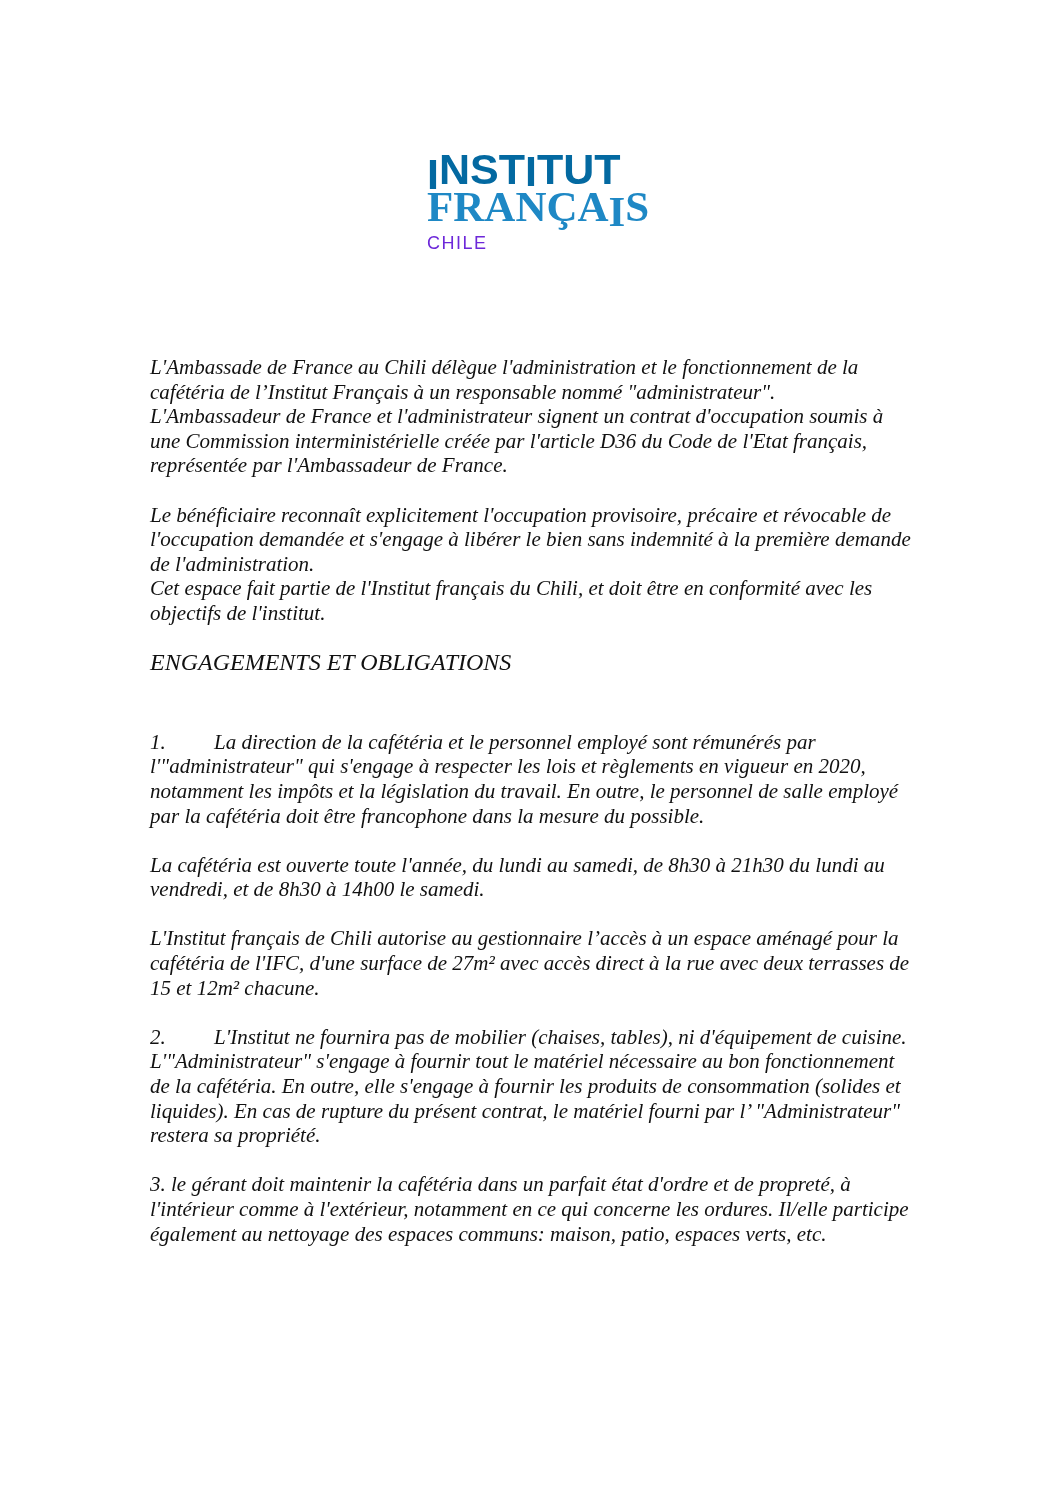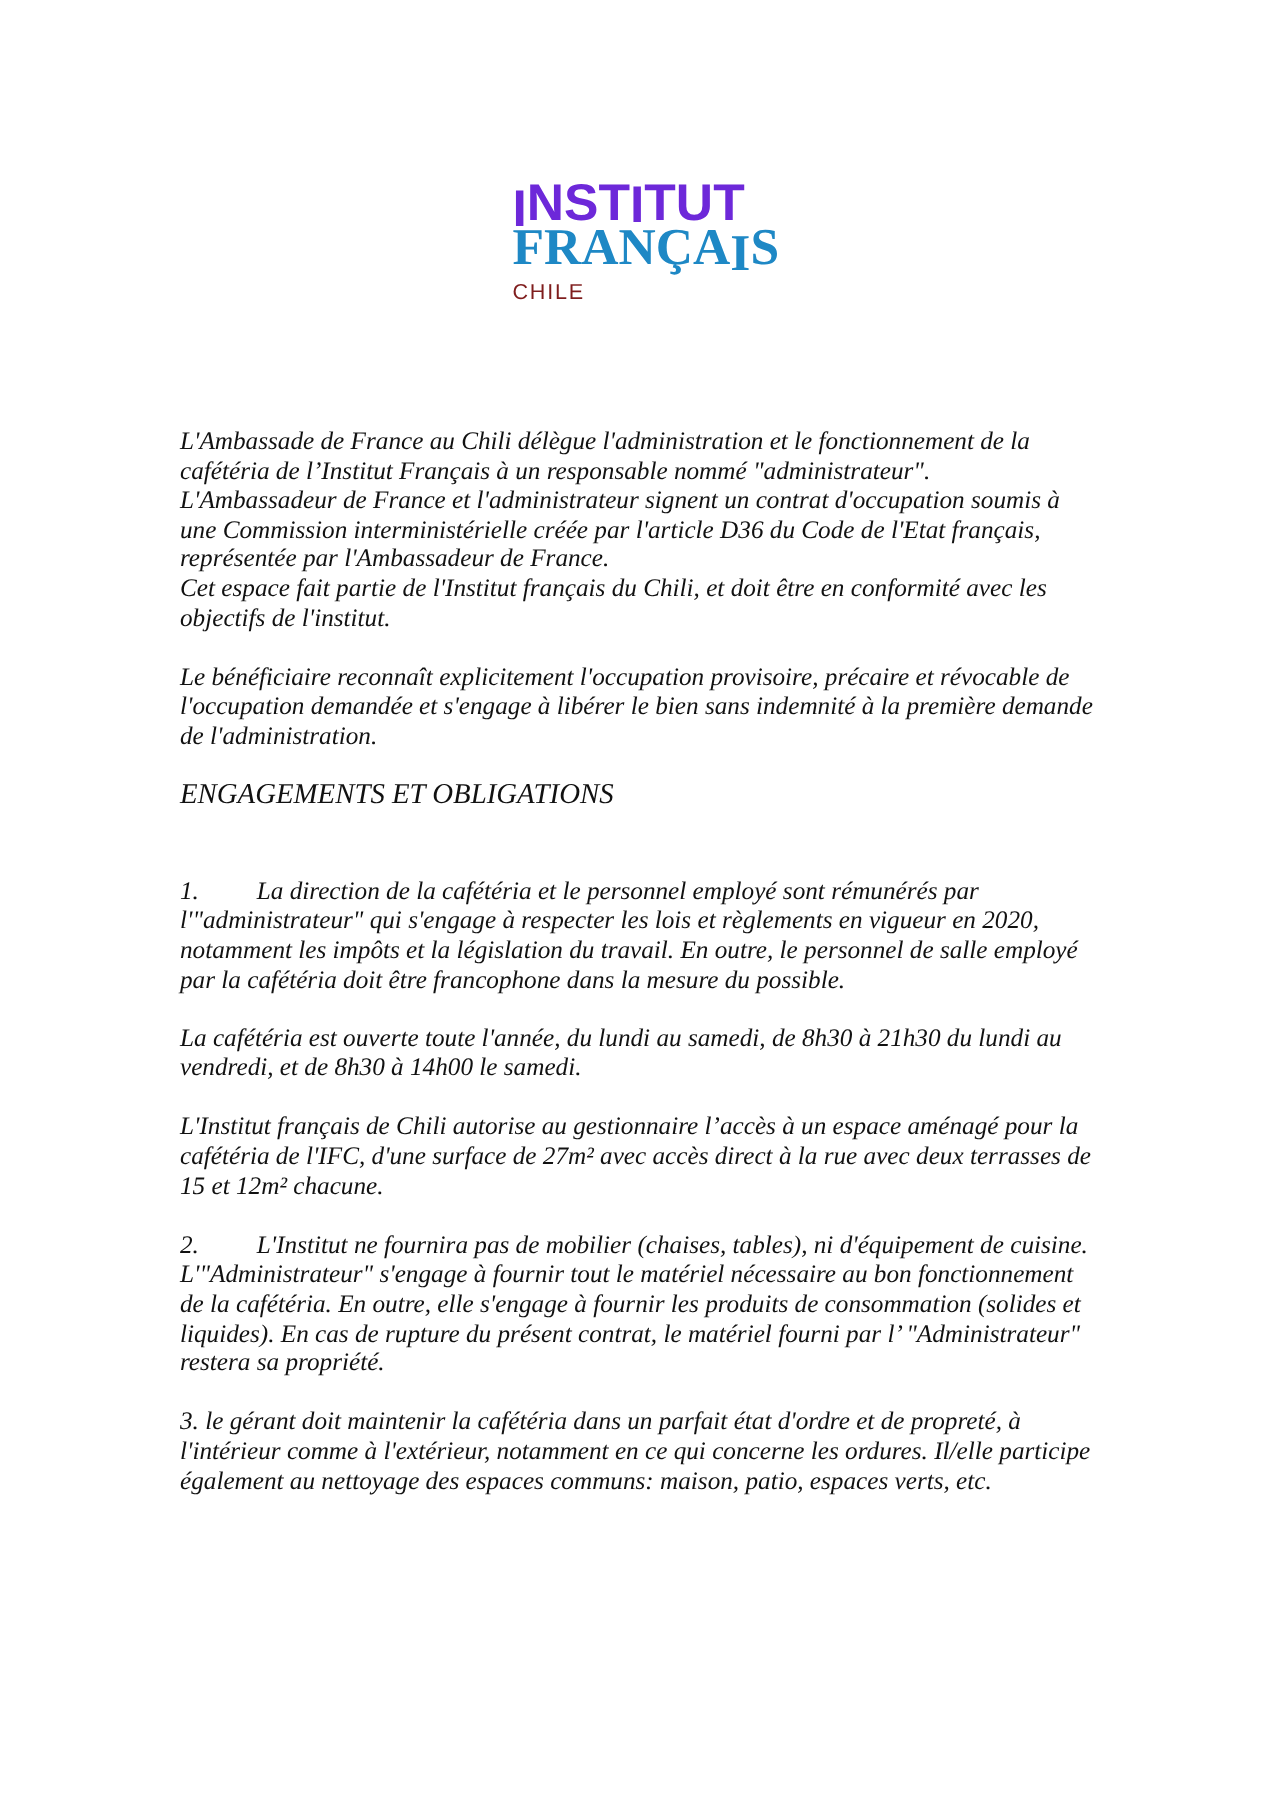--- a/index.html
+++ b/index.html
@@ -56,34 +56,34 @@
     display: inline-block;
     width: 64px;
   }
 </style>
 </head>
 <body>
 
 <div class="page">
 
   <header class="logo">
-    <div class="logo-line" style="color: #6d28d9;"><span style="top:5px">I</span><span style="top:0px">N</span><span style="top:0px">S</span><span style="top:0px">T</span><span style="top:2px">I</span><span style="top:0px">T</span><span style="top:0px">U</span><span style="top:0px">T</span></div>
+    <div class="logo-line" style="color: #0369a1;"><span style="top:5px">I</span><span style="top:0px">N</span><span style="top:0px">S</span><span style="top:0px">T</span><span style="top:2px">I</span><span style="top:0px">T</span><span style="top:0px">U</span><span style="top:0px">T</span></div>
     <div class="logo-line" style="color: rgb(30, 136, 197); font-family: Liberation Serif, serif;"><span style="top:0px">F</span><span style="top:0px">R</span><span style="top:0px">A</span><span style="top:0px">N</span><span style="top:0px">Ç</span><span style="top:0px">A</span><span style="top:5px">I</span><span style="top:0px">S</span></div>
-    <div class="logo-country" style="color: #7f1d1d;">CHILE</div>
+    <div class="logo-country" style="color: #6d28d9;">CHILE</div>
   </header>
 
   <main class="content">
 
     <p class="para">L'Ambassade de France au Chili délègue l'administration et le fonctionnement de la cafétéria de l’Institut Français à un responsable nommé "administrateur".</p>
 
     <p class="para">L'Ambassadeur de France et l'administrateur signent un contrat d'occupation soumis à une Commission interministérielle créée par l'article D36 du Code de l'Etat français, représentée par l'Ambassadeur de France.</p>
 
+    <p class="para gap1">Le bénéficiaire reconnaît explicitement l'occupation provisoire, précaire et révocable de l'occupation demandée et s'engage à libérer le bien sans indemnité à la première demande de l'administration.</p>
+
     <p class="para">Cet espace fait partie de l'Institut français du Chili, et doit être en conformité avec les objectifs de l'institut.</p>
-
-    <p class="para gap1">Le bénéficiaire reconnaît explicitement l'occupation provisoire, précaire et révocable de l'occupation demandée et s'engage à libérer le bien sans indemnité à la première demande de l'administration.</p>
 
     <h2 class="para gap1" style="font-size:24px;font-weight:normal;">ENGAGEMENTS ET OBLIGATIONS</h2>
 
     <p class="para gap2"><span class="clause-number">1.</span><span>La direction de la cafétéria et le personnel employé sont rémunérés par l'"administrateur" qui s'engage à respecter les lois et règlements en vigueur en 2020, notamment les impôts et la législation du travail. En outre, le personnel de salle employé par la cafétéria doit être francophone dans la mesure du possible.</span></p>
 
     <p class="para gap1">La cafétéria est ouverte toute l'année, du lundi au samedi, de 8h30 à 21h30 du lundi au vendredi, et de 8h30 à 14h00 le samedi.</p>
 
     <p class="para gap1">L'Institut français de Chili autorise au gestionnaire l’accès à un espace aménagé pour la cafétéria de l'IFC, d'une surface de 27m² avec accès direct à la rue avec deux terrasses de 15 et 12m² chacune.</p>
 
 

